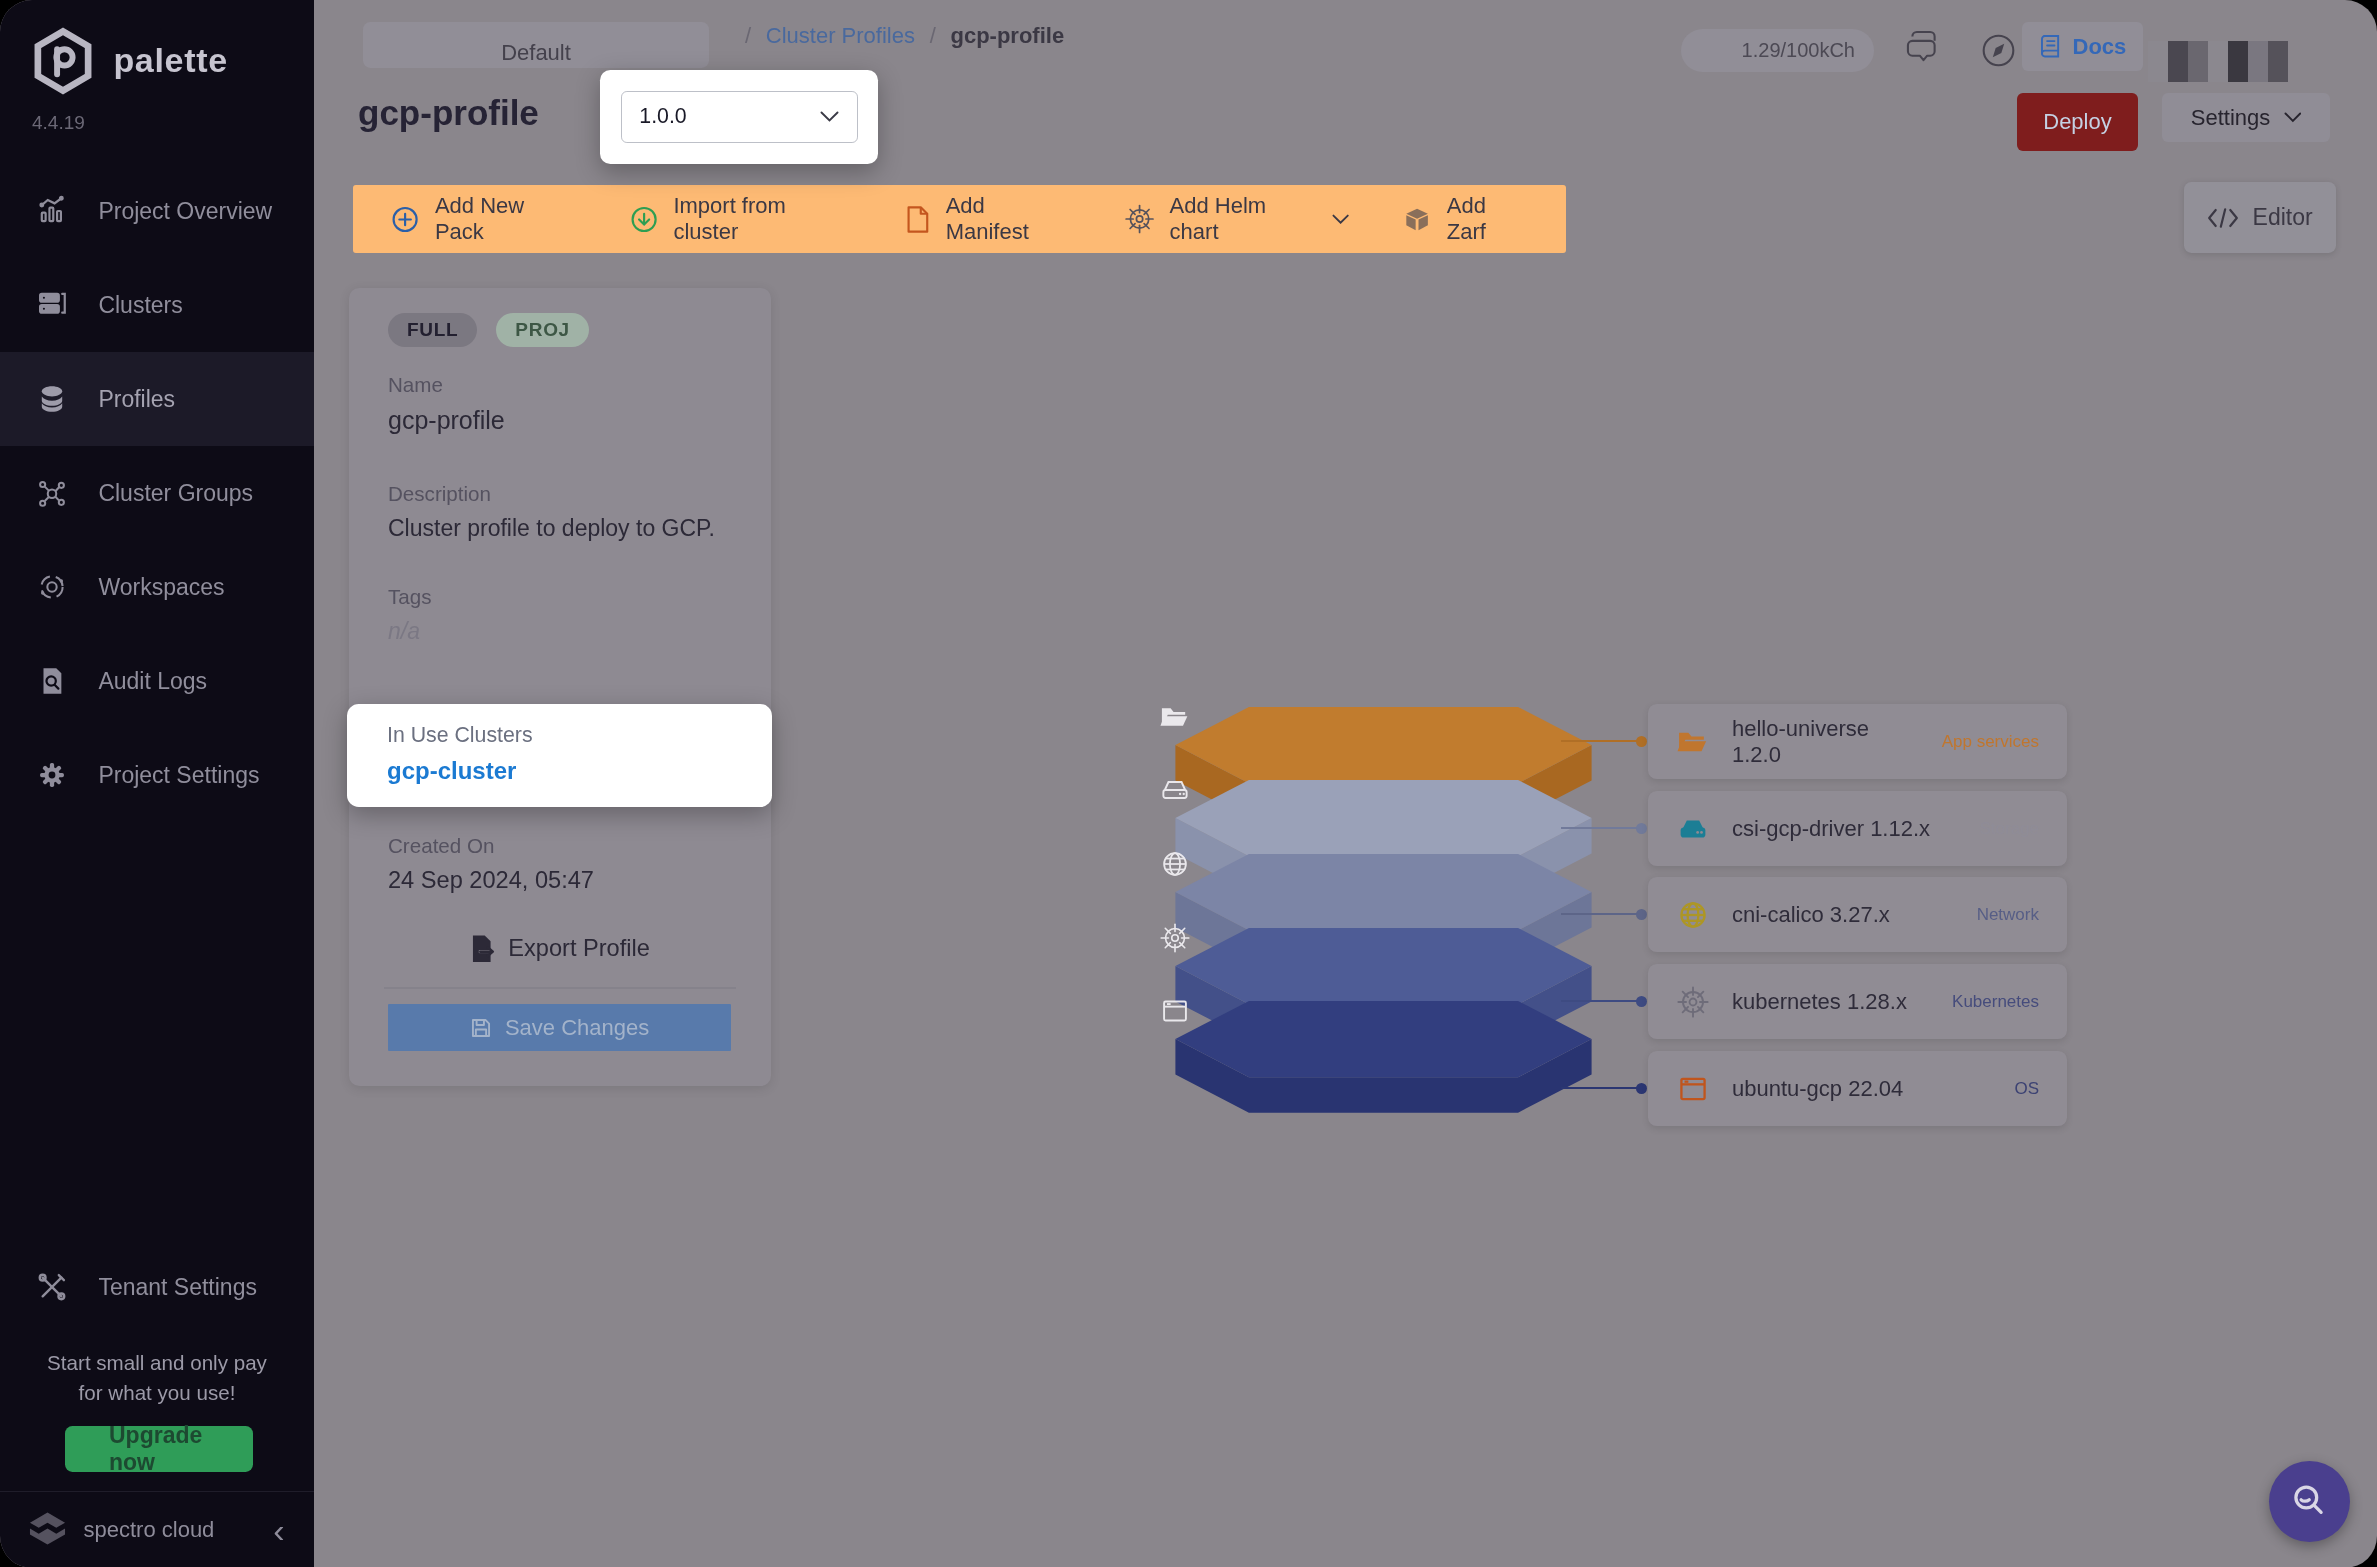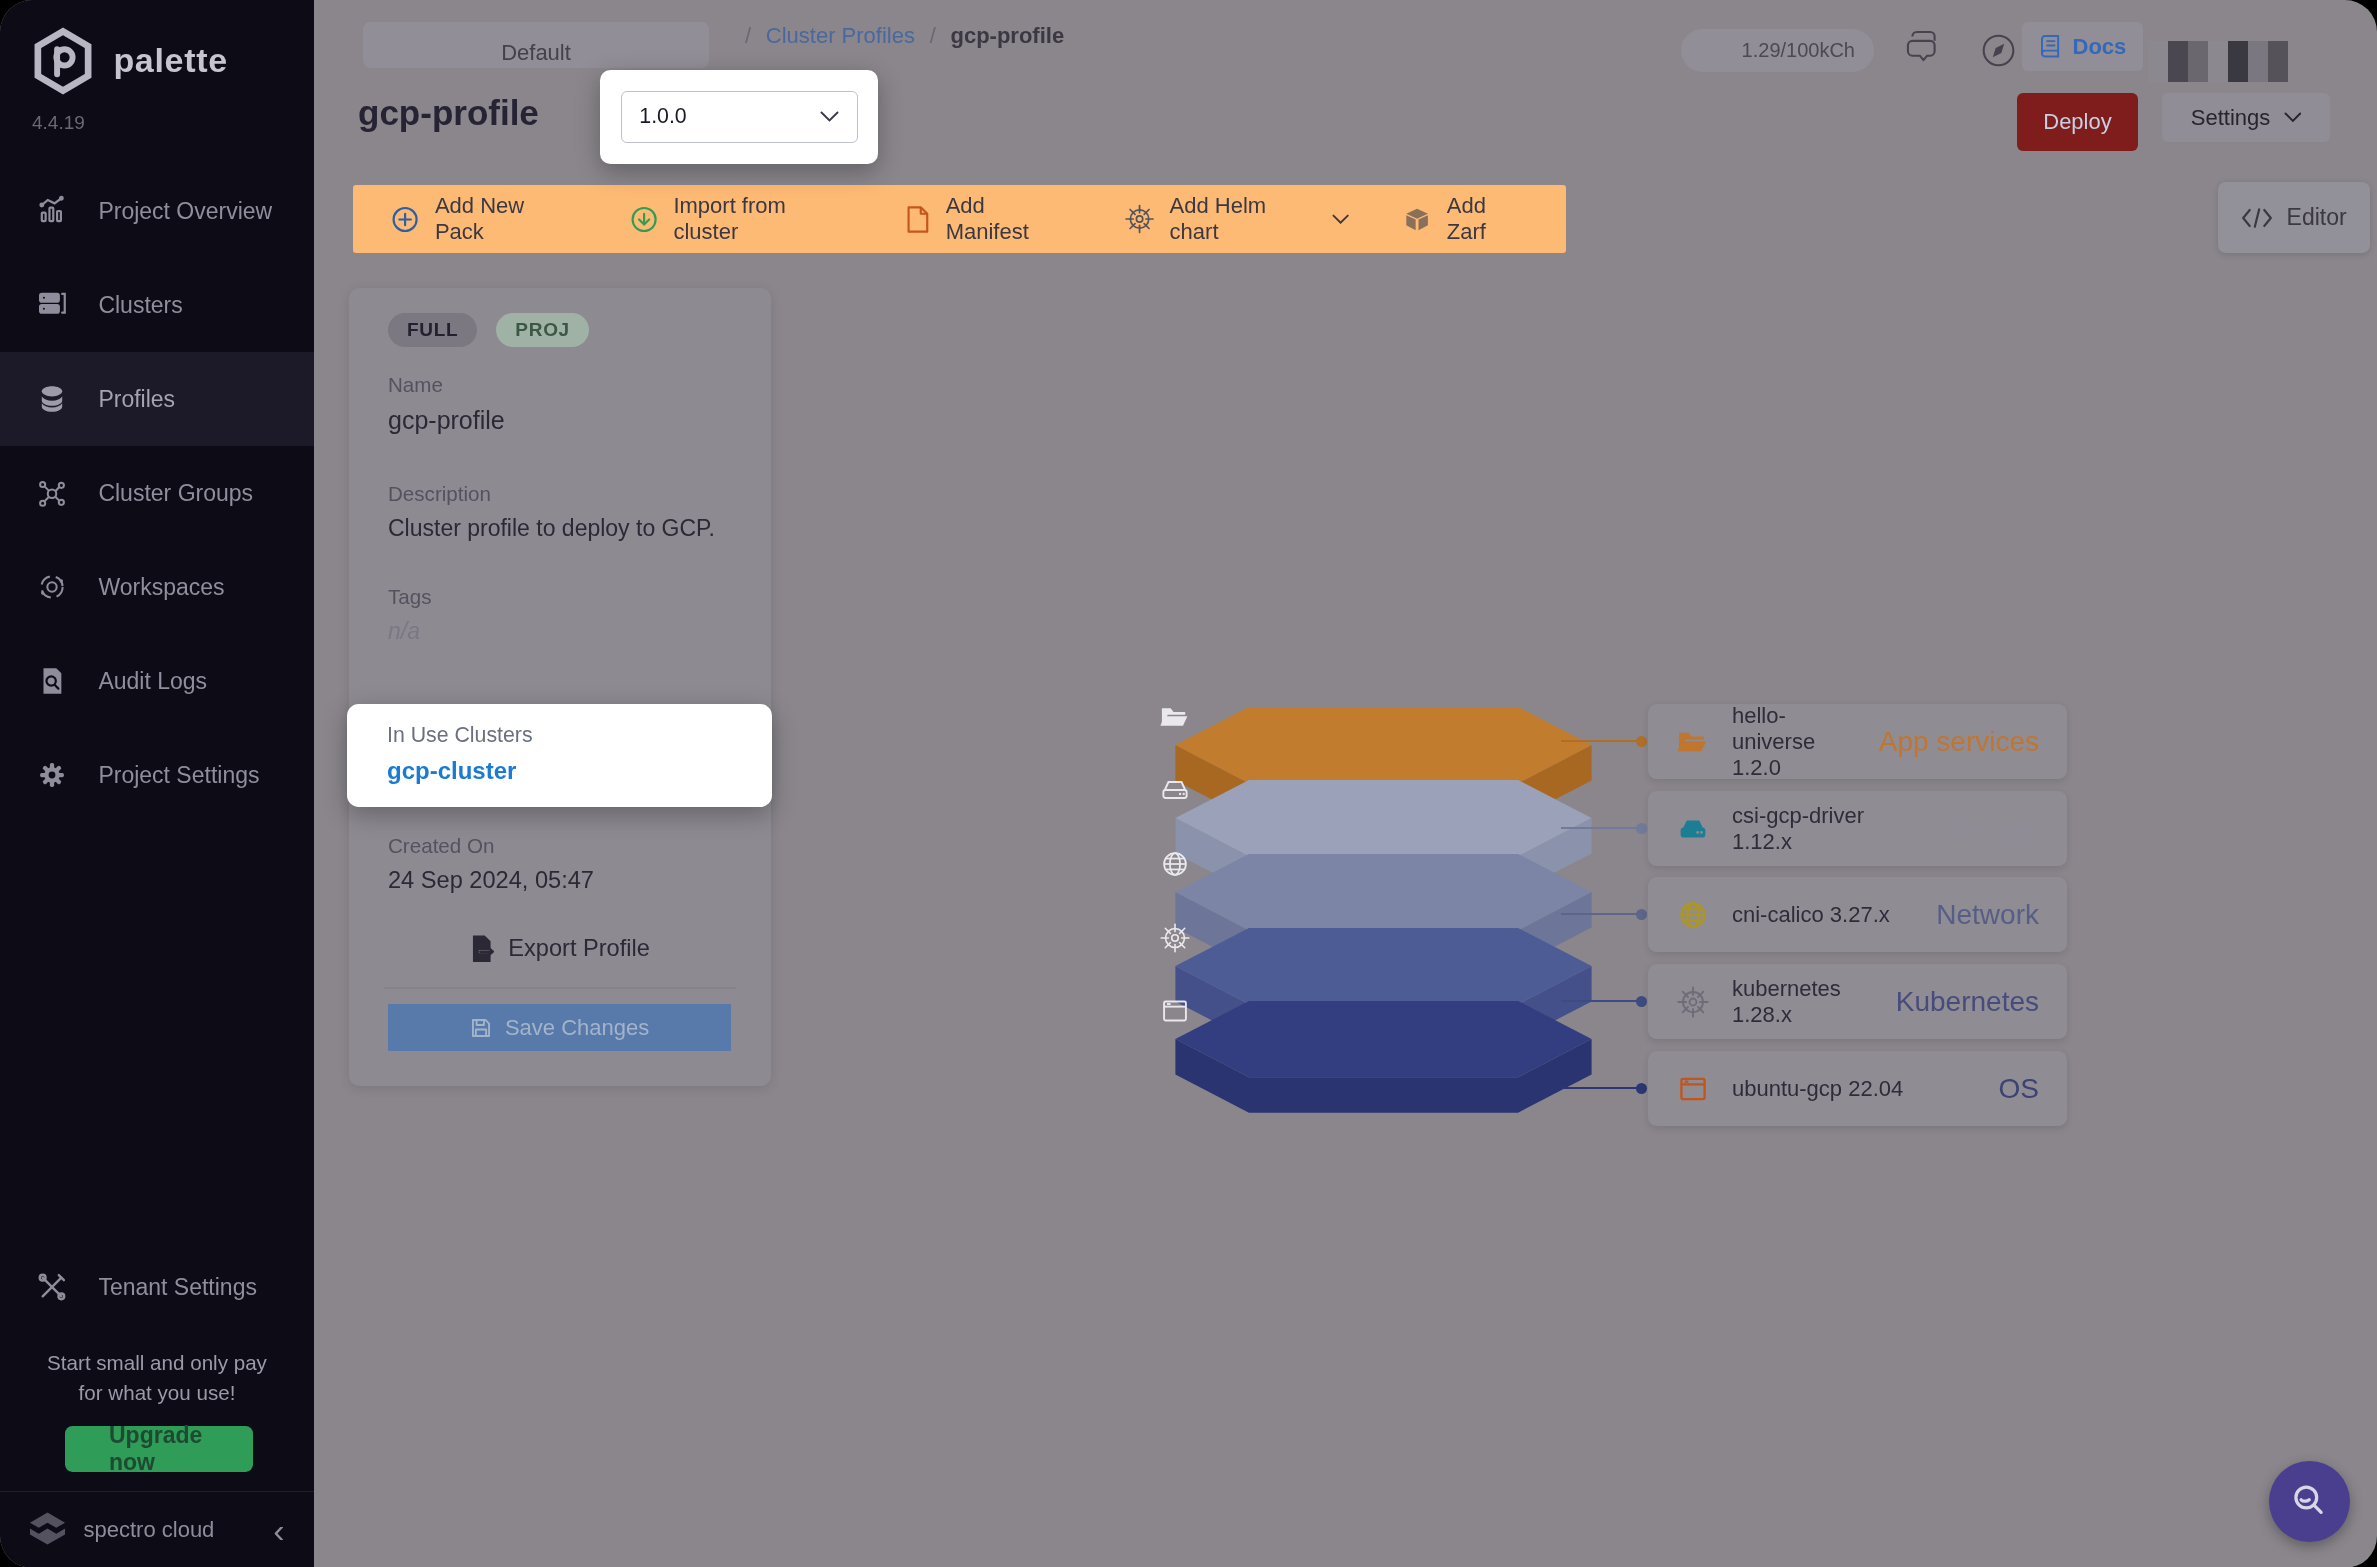--- a/index.html
+++ b/index.html
@@ -71,21 +71,21 @@
   .settings-btn { position:absolute; left:1848px; top:93px; width:168px; height:49px; border-radius:5.9px;
                   background:#908d96; color:#27242e; font-size:22px; display:flex; align-items:center;
                   justify-content:center; gap:13.2px; cursor:pointer; }
 
   
   .toolbar { position:absolute; left:39px; top:185px; width:1213px; height:68px; background:#fdba74;
              border-radius:2.9px; display:flex; align-items:center; padding:0 37px; gap:53px; }
   .tb-item { display:flex; align-items:center; gap:14.7px; font-size:22px; color:#3b3844; cursor:pointer; }
   .editor-btn { position:absolute; left:1870px; top:182px; width:152px; height:71px; border-radius:7.4px;
                 background:#929098; box-shadow:0 1.5px 5.9px rgba(0,0,0,.12); display:flex; align-items:center;
-                justify-content:center; gap:13.2px; font-size:23px; color:#3b3844; cursor:pointer;margin-left:34px; }
+                justify-content:center; gap:13.2px; font-size:23px; color:#3b3844; cursor:pointer; }
 
   
   .det-card { position:absolute; left:35px; top:288px; width:422px; height:798px; background:#8e8a92;
               border-radius:10.3px; box-shadow:0 2.9px 10.3px rgba(0,0,0,.10); }
   .badges { position:absolute; left:39px; top:25px; display:flex; gap:19px; }
   .badge { height:34px; padding:0 19px; border-radius:17px; font-size:19px; font-weight:bold;
            letter-spacing:0.7px; display:flex; align-items:center; }
   .badge-full { background:#7b7881; color:#232030; }
   .badge-proj { background:#a0b2a6; color:#3d5745; }
   .fld-label { position:absolute; left:39px; font-size:20.6px; color:#555260; }
@@ -117,21 +117,21 @@
   .conn::after { content:""; position:absolute; right:-4.4px; top:-4.4px; width:11px; height:11px;
                  border-radius:50%; background:currentColor; }
   .conn0{color:#b06f26;} .conn1{color:#717a9a;} .conn2{color:#5d6588;} .conn3{color:#3e4b82;} .conn4{color:#2b3672;}
 
   
   .pack-card { position:absolute; left:1334px; width:419px; height:75px; background:#908c94;
                border-radius:8.8px; box-shadow:0 2.2px 7.4px rgba(0,0,0,.10); display:flex; align-items:center;
                padding:0 28px; gap:22px; cursor:pointer; }
   .pack-ic { width:34px; height:34px; flex:0 0 34px; }
   .pack-name { font-size:22px; color:#2f2c3a; flex:1; }
-  .pack-cat { font-size:28px; }
+  .pack-cat { font-size:17px; }
   .cat0{color:#c0762e;} .cat1{color:#8f8c97;} .cat2{color:#575e86;} .cat3{color:#464c7c;} .cat4{color:#3c4273;}
 
   
   .help-fab { position:absolute; left:1955px; top:1461px; width:81px; height:81px; border-radius:50%;
               background:#4a3f8e; display:flex; align-items:center; justify-content:center; cursor:pointer;
               box-shadow:0 4.4px 13.2px rgba(0,0,0,.3); }
 </style>
 </head>
 <body>
 

